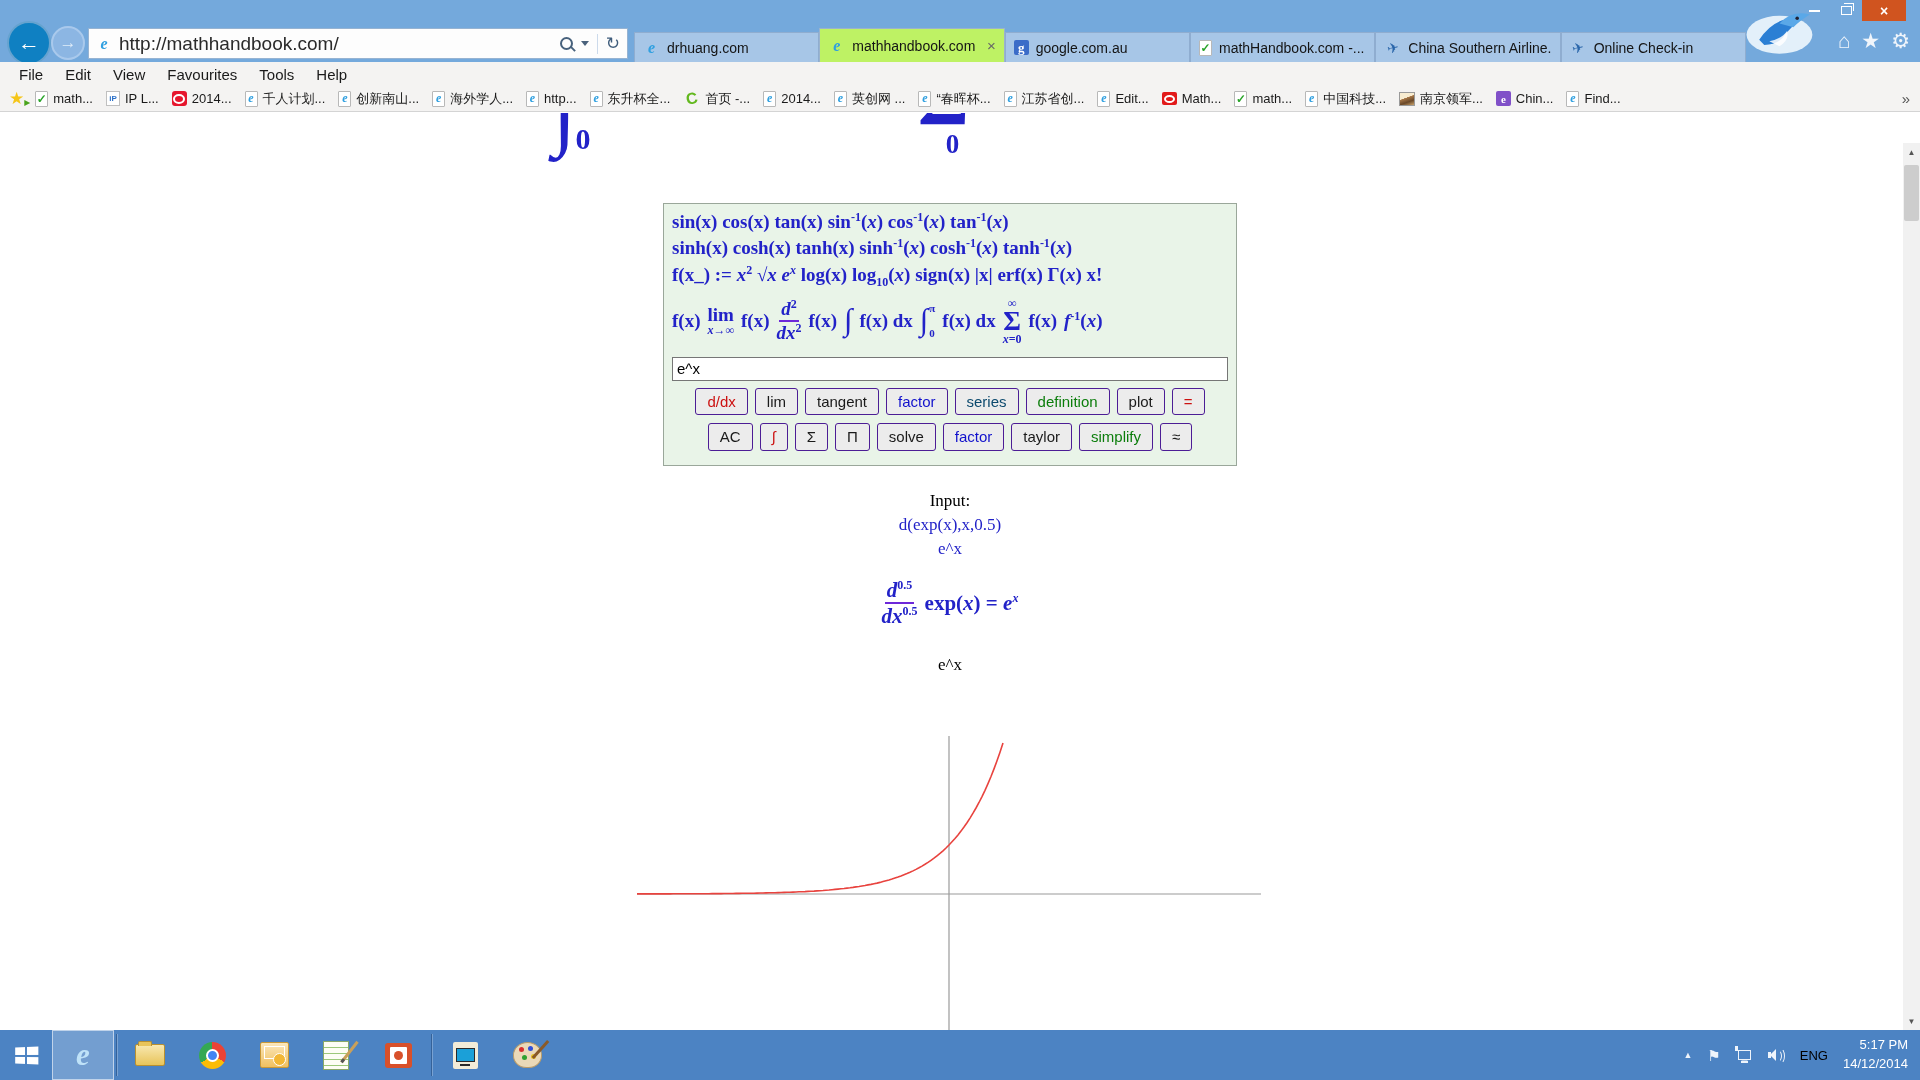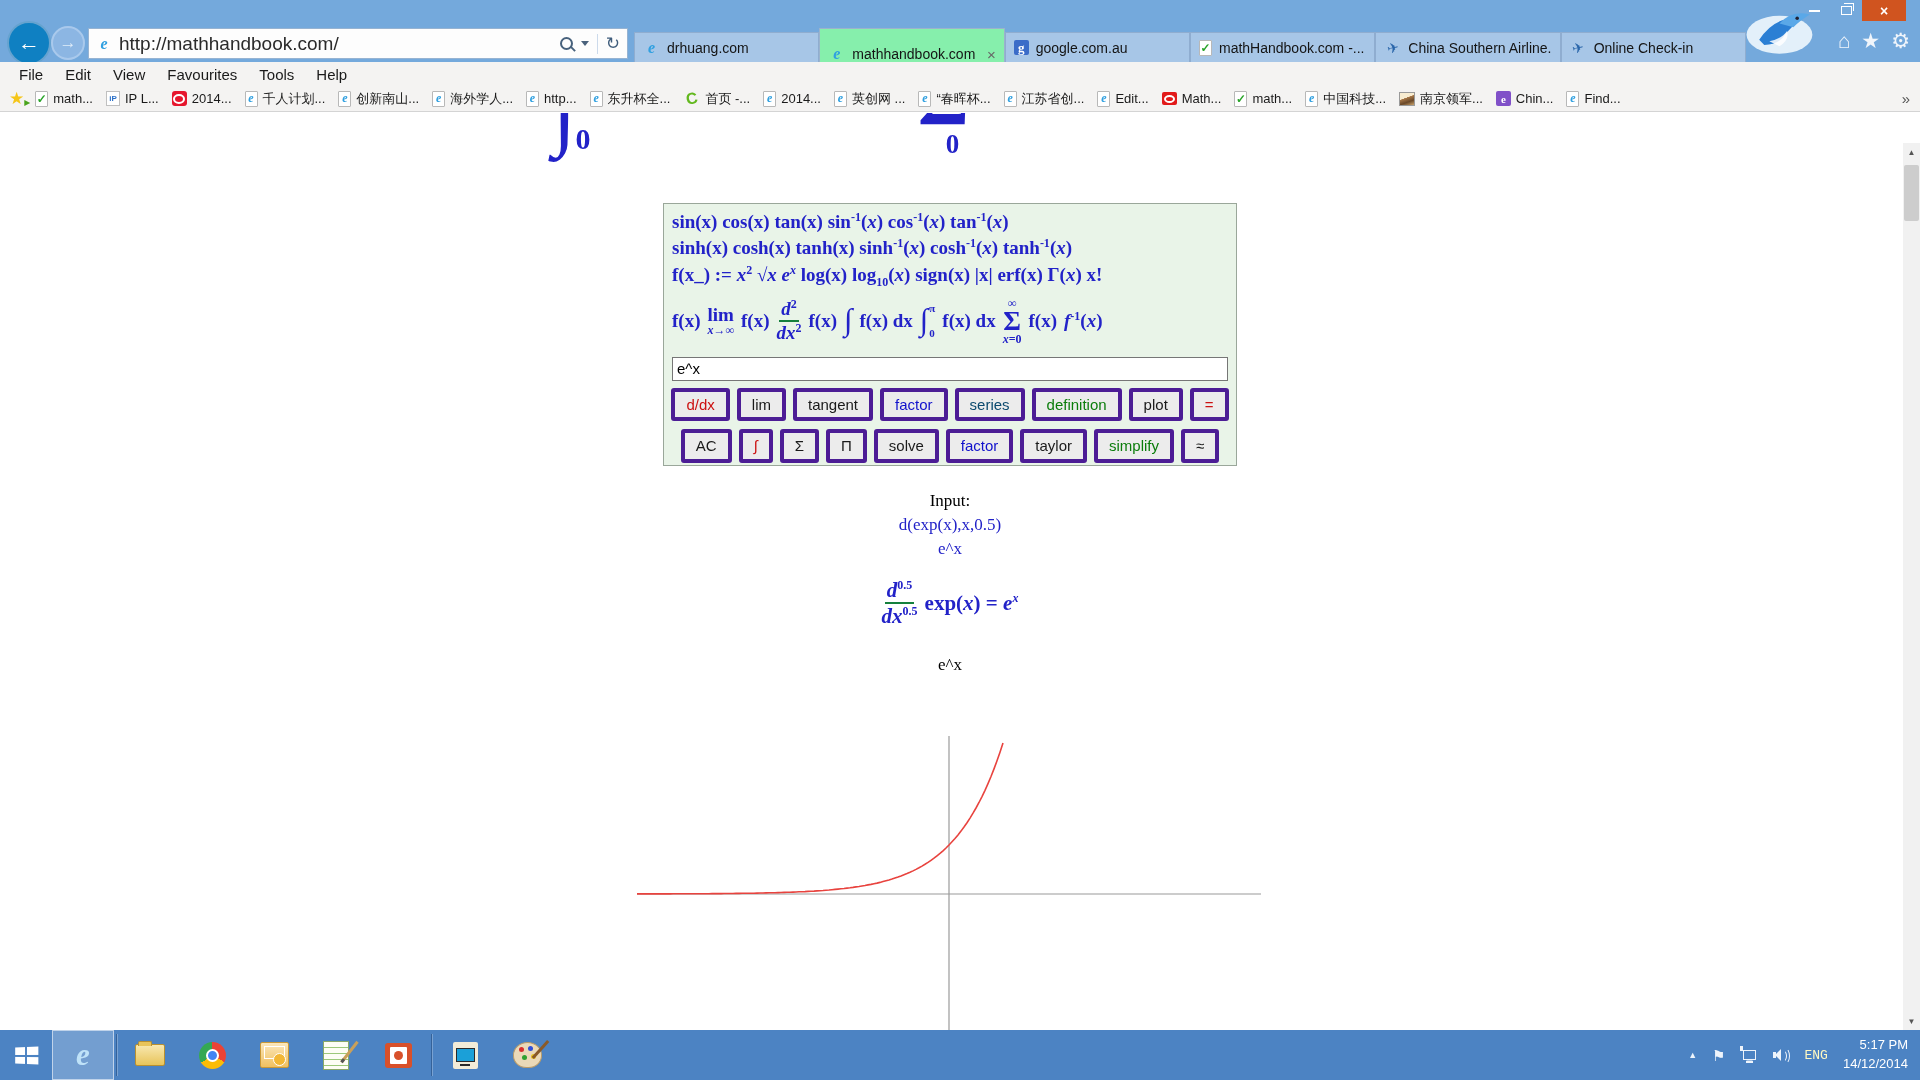--- a/index.html
+++ b/index.html
@@ -24,21 +24,21 @@
   .addr-tools{margin-left:auto;display:flex;align-items:center;gap:8px;}
   .mag{width:9px;height:9px;border:2px solid #47617c;border-radius:50%;position:relative;}
   .mag::after{content:'';position:absolute;width:2px;height:6px;background:#47617c;transform:rotate(-45deg);right:-3px;bottom:-4px;}
   .caret{width:0;height:0;border-left:4px solid transparent;border-right:4px solid transparent;border-top:5px solid #4a627c;}
   .vdiv{width:1px;height:20px;background:#ccdaeb;}
   .refresh{color:#3f5d7c;font-size:17px;line-height:1;}
 
   .tabs{position:absolute;left:634px;top:28px;width:1112px;height:34px;display:flex;align-items:flex-end;}
   .tablist{display:contents;}
   .tab{height:30px;flex:1 1 0;max-width:187px;display:flex;align-items:center;gap:7px;padding:0 8px;box-sizing:border-box;background:#a7c6e7;border:1px solid #8fadd0;border-bottom:none;font-size:14px;color:#141414;overflow:hidden;}
-  .tab.active{height:34px;background:#86efac;border-color:#9bb3cc;align-items:flex-end;}
+  .tab.active{height:34px;background:#bef264;border-color:#9bb3cc;}
   .tab .lbl{white-space:nowrap;overflow:hidden;}
   .tab .tclose{margin-left:auto;color:#666;font-size:15px;display:none;line-height:1;}
   .tab.closable .tclose{display:block;}
 
   .logo-bird{position:absolute;right:100px;top:4px;width:76px;height:54px;}
   .quickicons{position:absolute;right:10px;top:30px;display:flex;gap:11px;align-items:center;color:#f0f5fb;}
   .qicon{font-size:21px;line-height:1;}
 
   .menubar{position:absolute;top:62px;left:0;right:0;height:24px;background:#f4f3f2;display:flex;align-items:center;padding-left:8px;}
   .menulist{display:contents;}
@@ -81,27 +81,27 @@
   .cutoff-sum .szero{display:block;font-size:27px;line-height:1;margin-top:-6px;margin-left:18px;}
 
   .palette{position:absolute;left:663px;top:90px;width:574px;height:263px;background:#e9f4e8;border:1px solid #9aa79a;box-sizing:border-box;padding:6px 8px;}
   .pline{font:bold 19px "Liberation Serif",serif;color:#2222c8;margin-bottom:3px;white-space:nowrap;}
   .pline sup{font-size:12px;} .pline sub{font-size:12px;}
   .pline4{display:flex;align-items:center;gap:7px;height:56px;margin-bottom:4px;}
   .stack{display:inline-flex;flex-direction:column;align-items:center;line-height:1;}
   .sm{font-size:12px;}
   .sigma{font-size:27px;line-height:.9;}
   .frac{display:inline-flex;flex-direction:column;align-items:center;line-height:1.15;}
-  .frac .top{border-bottom:2px solid #15803d;padding:0 2px;}
+  .frac .top{border-bottom:2px solid #6d28d9;padding:0 2px;}
   .bigint{font-size:31px;line-height:.8;font-weight:bold;}
   .intgrp{display:inline-flex;align-items:center;gap:1px;}
   .ilim{display:inline-flex;flex-direction:column;justify-content:space-between;height:36px;font-size:11px;line-height:1;}
   .expr-input{width:100%;height:24px;box-sizing:border-box;border:1px solid #767676;font:15px "Liberation Sans",sans-serif;padding:2px 4px;background:#fff;margin:4px 0 7px 0;}
   .btnrow{display:flex;justify-content:center;gap:7px;margin-bottom:8px;}
-  .pbtn{background:#ececec;border:4px solid #4c1d95;border-radius:3px;font:15px "Liberation Sans",sans-serif;color:#1a1a1a;padding:3px 11px;line-height:1.3;}
+  .pbtn{background:#ececec;border:1px solid #4c1d95;border-radius:3px;font:15px "Liberation Sans",sans-serif;color:#1a1a1a;padding:3px 11px;line-height:1.3;}
 
   .results{position:absolute;left:500px;width:900px;top:378px;text-align:center;font-family:"Liberation Serif",serif;}
   .res-label{font-size:17px;color:#000;}
   .res-val{font-size:17px;margin-top:4px;}
   .res-gap{margin-top:23px;}
   .formula{margin-top:19px;font:bold 21px "Liberation Serif",serif;color:#2222c8;display:flex;justify-content:center;align-items:center;gap:7px;}
   .formula sup{font-size:12px;}
   .plain-res{margin-top:27px;font-size:17px;color:#000;}
 
   .plot{position:absolute;left:560px;top:615px;width:770px;height:307px;}
@@ -147,21 +147,21 @@
   .tray-flag{font-size:15px;color:#eef4fb;line-height:1;}
   .net{width:17px;height:15px;position:relative;}
   .net::before{content:'';position:absolute;left:2px;top:2px;width:11px;height:8px;border:1.5px solid #eef4fb;}
   .net::after{content:'';position:absolute;left:5px;bottom:0;width:7px;height:1.5px;background:#eef4fb;box-shadow:0 -2px 0 -0.5px #eef4fb;}
   .net .plug{position:absolute;left:-1px;top:-2px;width:3px;height:5px;background:#eef4fb;}
   .spkr{width:17px;height:14px;position:relative;}
   .spkr::before{content:'';position:absolute;left:0;top:4px;width:3px;height:6px;background:#eef4fb;}
   .spkr::after{content:'';position:absolute;left:2px;top:1px;border-top:6px solid transparent;border-bottom:6px solid transparent;border-right:6px solid #eef4fb;}
   .spkr .arc{position:absolute;right:3px;top:2px;width:6px;height:10px;border:1.5px solid transparent;border-right-color:#eef4fb;border-radius:50%;}
   .spkr .arc2{right:0;top:0;height:14px;width:8px;}
-  .lang{color:#fef9c3;font-family:Liberation Mono, monospace;}
+  .lang{color:#000000;}
   .clock{text-align:right;line-height:1.45;color:#fff;}
 </style>
 </head>
 <body>
 
 <div class="screen">
 
   <div class="titlebar">
     <div class="winctl">
       <div class="winbtn">

